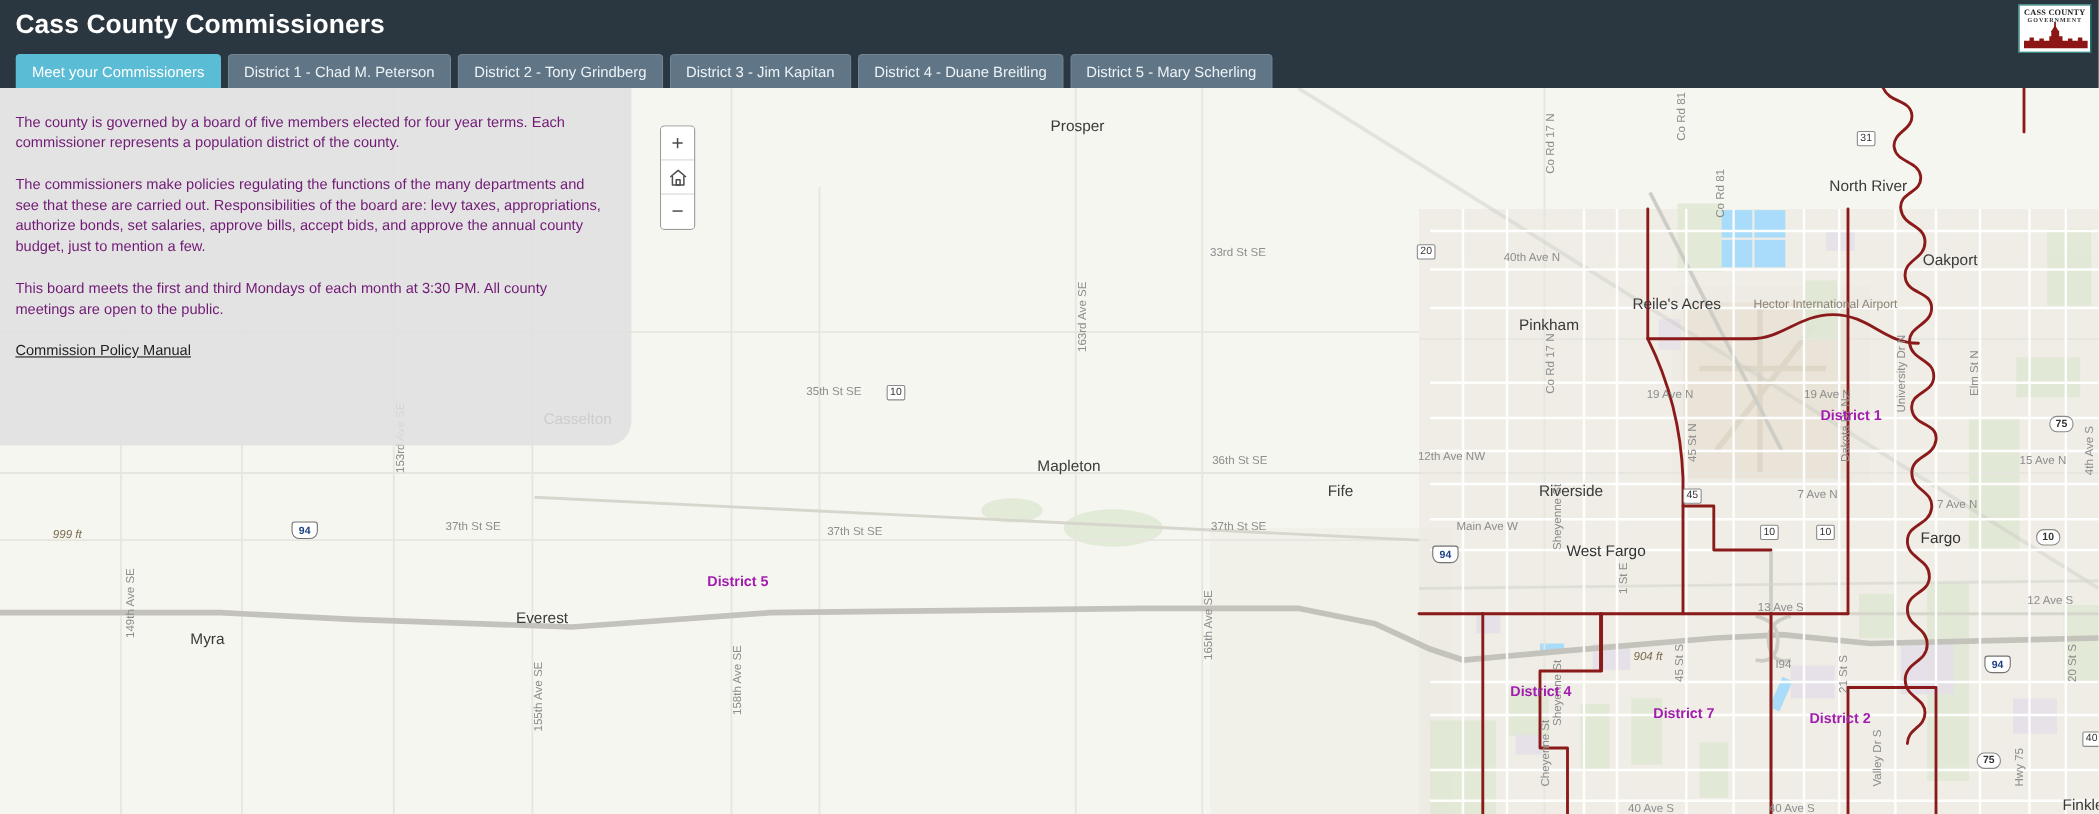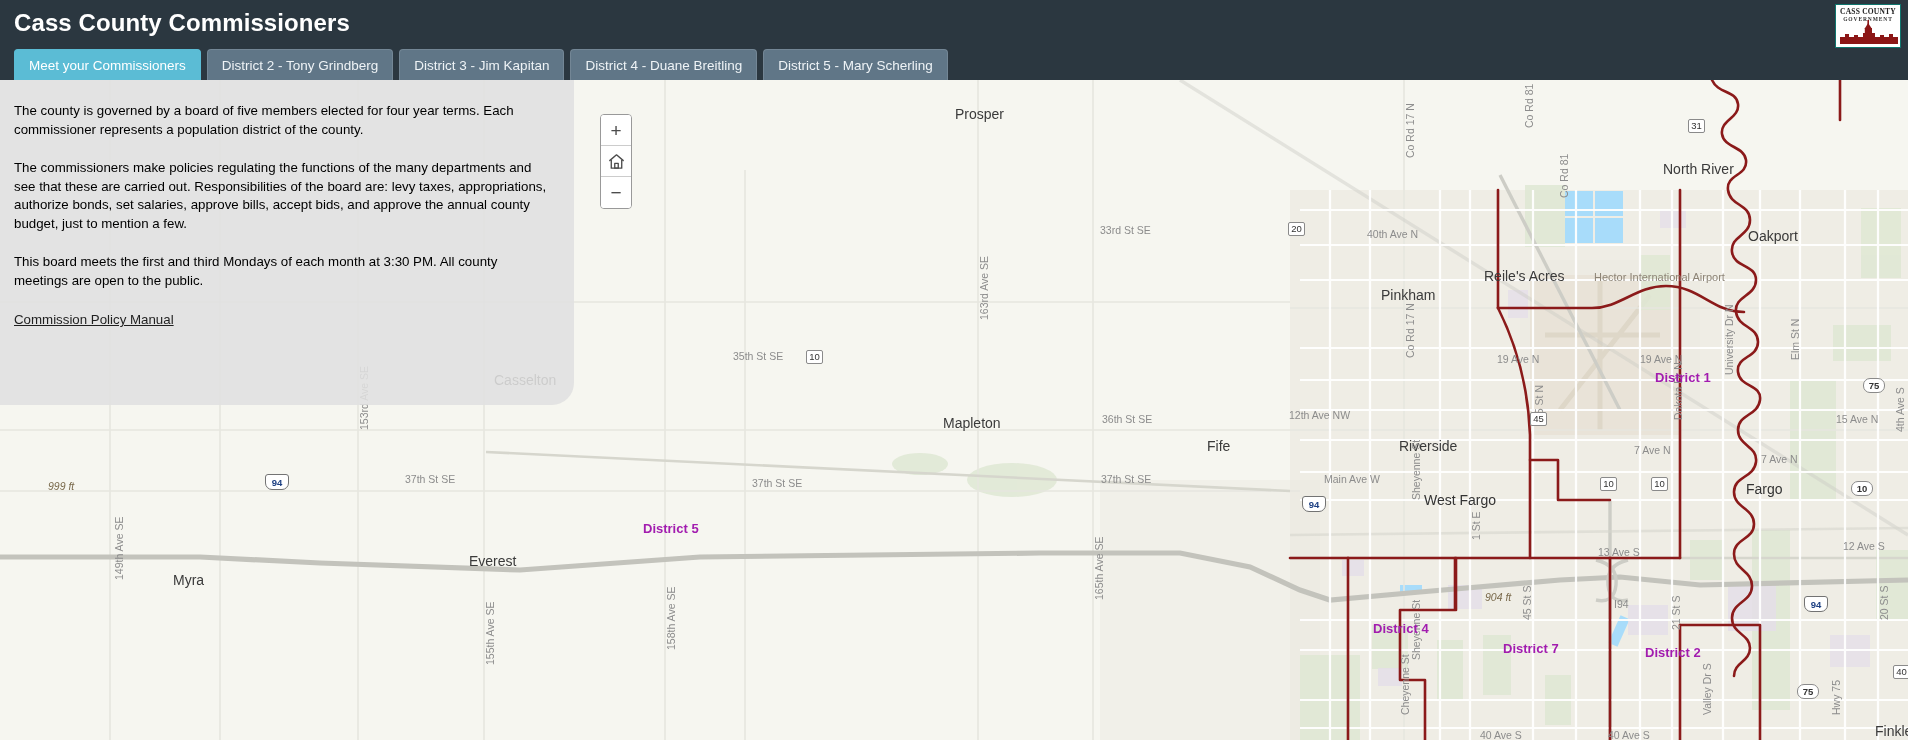--- a/index.html
+++ b/index.html
@@ -139,21 +139,21 @@
     width: 574px; height: 325px;
     background: rgba(224,224,224,.88);
     border-radius: 0 0 22px 0;
     z-index: 30;
     padding: 22px 22px 0 14px;
   }
   .panel p {
     margin: 0 5px 20px 0;
     font-size: 13.3px;
     line-height: 18.5px;
-    color: #000000;
+    color: #701a75;
     max-width: 556px;
   }
   .panel a.policy {
     font-size: 13.3px;
     color: #1f1f1f;
     text-decoration: underline;
     cursor: pointer;
   }
 </style>
 </head>
@@ -381,21 +381,21 @@
         <div class="shield" style="left: 806px; top: 270px;">10</div>
         <div class="shield" style="left: 1600px; top: 397px;">10</div>
         <div class="shield" style="left: 1651px; top: 397px;">10</div>
         <div class="shield us" style="left: 1851px; top: 401px;">10</div>
         <div class="shield us" style="left: 1863px; top: 298px;">75</div>
         <div class="shield us" style="left: 1797px; top: 604px;">75</div>
         <div class="shield interstate" style="left: 265px; top: 394px;">94</div>
         <div class="shield interstate" style="left: 1302px; top: 416px;">94</div>
         <div class="shield interstate" style="left: 1804px; top: 516px;">94</div>
         <div class="shield" style="left: 1893px; top: 585px;">40</div>
-        <div class="shield" style="left: 1530px; top: 332px;">45</div>
+        <div class="shield" style="left: 1530px; top: 364px;">45</div>
       </div>
     <div id="map-districts">
         <div class="lbl district" style="left: 1655px; top: 290px;">District 1</div>
         <div class="lbl district" style="left: 1645px; top: 565px;">District 2</div>
         <div class="lbl district" style="left: 1503px; top: 561px;">District 7</div>
         <div class="lbl district" style="left: 1373px; top: 541px;">District 4</div>
         <div class="lbl district" style="left: 643px; top: 441px;">District 5</div>
       </div>
 
     <div class="zoomctl">
@@ -427,19 +427,20 @@
         <rect x="27.4" y="0" width="1.6" height="5" fill="#8c1616"></rect>
         <polygon points="28.2,3 32,9 24.4,9" fill="#8c1616"></polygon>
         <rect x="24.8" y="8.5" width="6.8" height="7" fill="#8c1616"></rect>
         <path d="M0 24 V17 h5 v-3 h4 v3 h5 v-2 h4 v2 h5 v-4 h3 v-5 h6 v5 h3 v4 h5 v-2 h4 v2 h5 v-3 h4 v3 h5 v7 z" fill="#8c1616"></path>
       </svg>
     </div>
   </div>
 
   <div class="tabs" id="tabbar">
       <div class="tab active">Meet your Commissioners</div>
+      <div class="tab">District 1 - Chad M. Peterson</div>
       <div class="tab">District 2 - Tony Grindberg</div>
       <div class="tab">District 3 - Jim Kapitan</div>
       <div class="tab">District 4 - Duane Breitling</div>
       <div class="tab">District 5 - Mary Scherling</div>
     </div>
 
 </div>
 
 </body></html>

